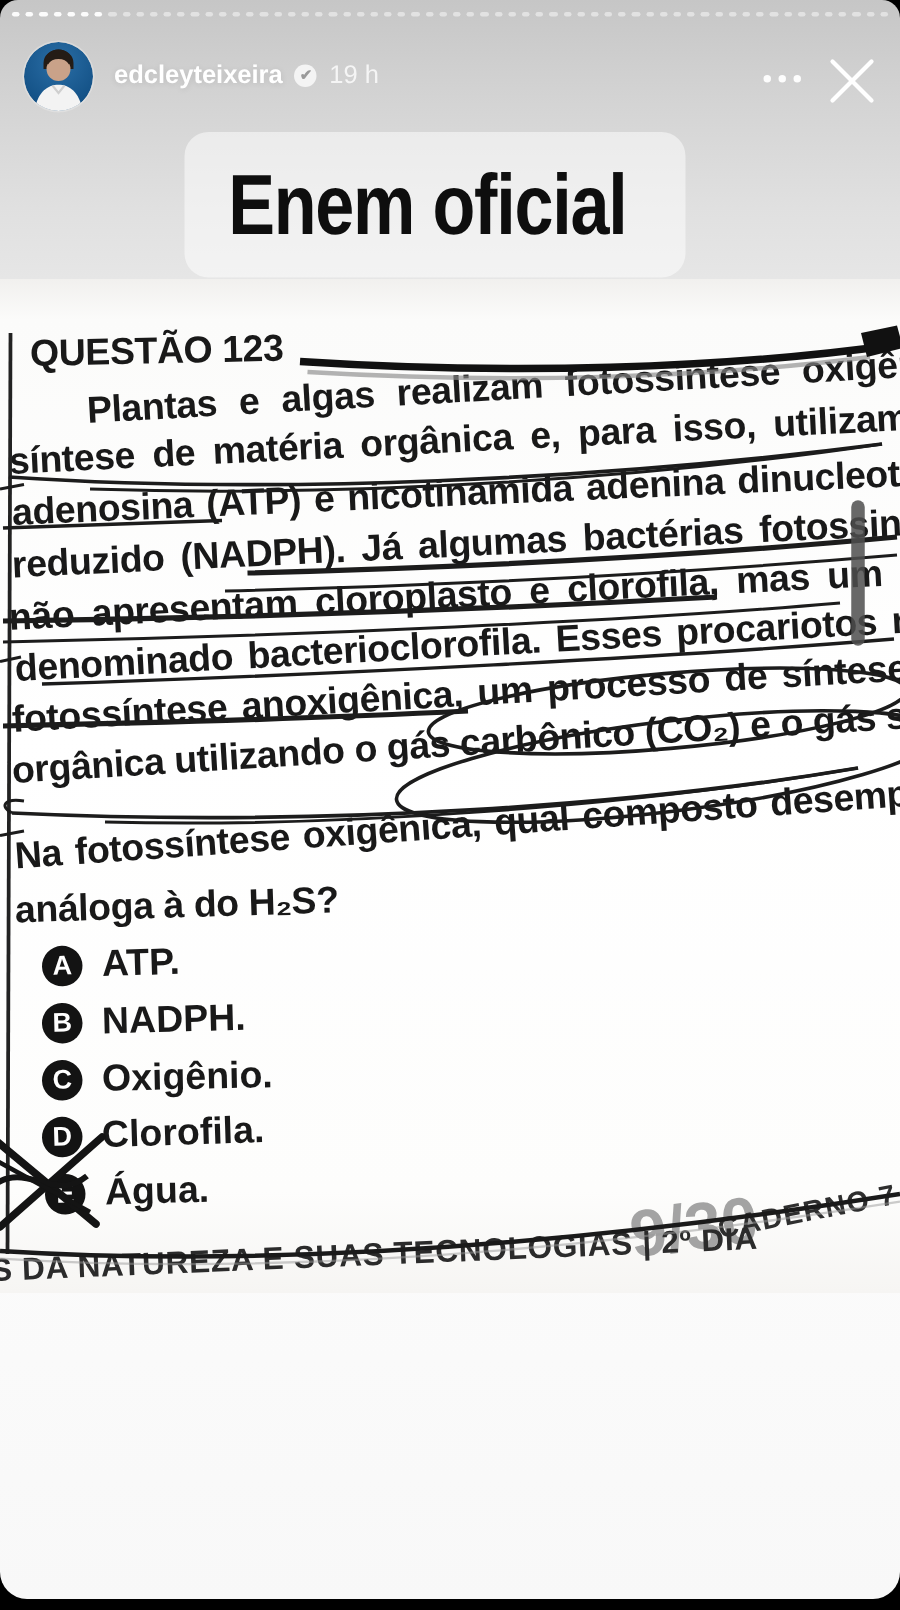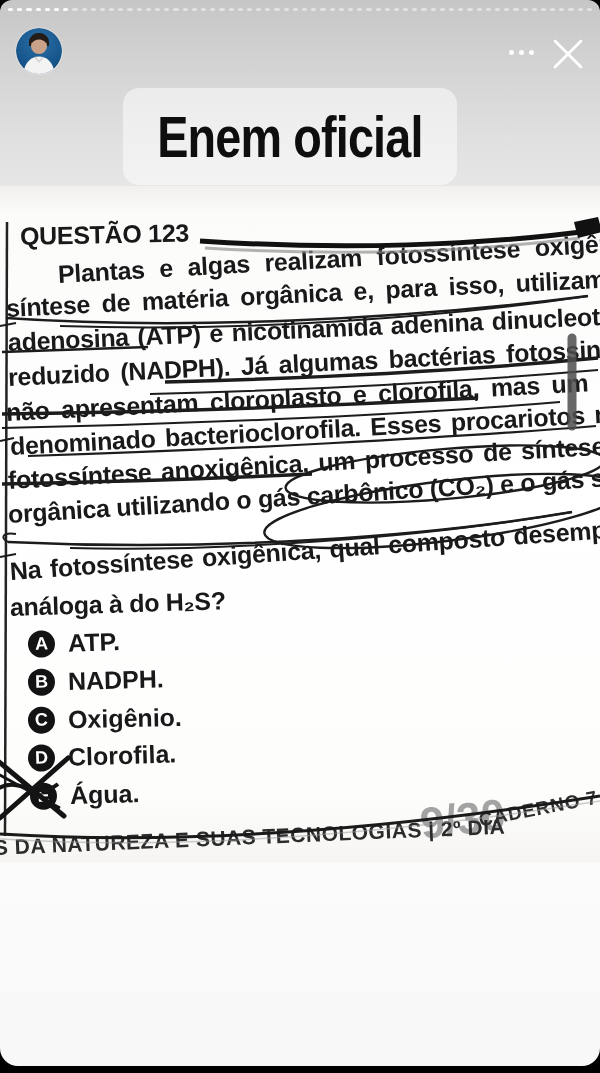--- a/index.html
+++ b/index.html
@@ -16,21 +16,21 @@
   .avatar{position:absolute;top:28px;left:16px;width:46px;height:46px;border-radius:50%;overflow:hidden;box-shadow:0 0 0 1px rgba(255,255,255,.25);}
   .header-row{position:absolute;top:40px;left:76px;display:flex;align-items:center;gap:8px;}
   .username{font-size:17px;font-weight:bold;color:#fff;text-shadow:0 1px 4px rgba(0,0,0,.10);}
   .verified{width:15px;height:15px;border-radius:50%;background:#f4f4f4;color:#9a9a9a;font-size:10px;line-height:15px;text-align:center;font-weight:bold;}
   .timestamp{font-size:17px;color:rgba(255,255,255,.78);}
   .more-btn{position:absolute;top:50px;right:66px;display:flex;gap:5px;cursor:pointer;}
   .more-btn i{width:5px;height:5px;border-radius:50%;background:#fff;opacity:.95;}
   .close-btn{position:absolute;top:36px;right:14px;width:36px;height:36px;cursor:pointer;}
   
   .title-sticker{position:absolute;top:88px;left:123px;width:334px;height:97px;border-radius:16px;
-    background:rgba(255,255,255,.50);display:flex;align-items:center;justify-content:center;}
+    background:rgba(255,255,255,.50);display:flex;align-items:center;justify-content:flex-start;}
   .title-text{font-size:57px;font-weight:bold;color:#0e0e0e;transform:scaleX(.82);letter-spacing:-1px;white-space:nowrap;}
   
   .exam-photo{position:absolute;top:186px;left:0;width:600px;height:676px;overflow:hidden;
     background:linear-gradient(180deg,#f1f0ee 0%,#fbfbfa 4%,#ffffff 45%,#fdfdfc 90%,#f6f5f3 100%);}
   .exam-photo .xline{position:absolute;white-space:nowrap;font-weight:bold;font-size:25px;color:#191919;
     letter-spacing:-.3px;transform-origin:left center;}
   .qheader{left:20px;top:36px;font-size:27px;letter-spacing:0;transform:rotate(-1.2deg);}
   .l1{left:58px;top:74px;transform:rotate(-3.2deg);word-spacing:8px;}
   .l2{left:6px;top:108px;transform:rotate(-2.8deg);word-spacing:5px;}
   .l3{left:8px;top:142px;transform:rotate(-2.5deg);word-spacing:2px;}
@@ -140,20 +140,25 @@
       </defs>
       <circle cx="23" cy="23" r="23" fill="url(#avbg)"></circle>
       <path d="M13,14 a10,9 0 0 1 20,0 v4 h-20 z" fill="#241c16"></path>
       <circle cx="23" cy="18" r="8" fill="#c9a289"></circle>
       <path d="M14,13 a9,8 0 0 1 18,0 l-2,2 a8,7 0 0 0 -14,0 z" fill="#241c16"></path>
       <path d="M7,46 C9,33 16,28.5 23,28.5 C30,28.5 37,33 39,46 Z" fill="#f3f3f3"></path>
       <path d="M19,29 l4,5 l4,-5" fill="none" stroke="#cfcfcf" stroke-width="1.4"></path>
     </svg>
   </div>
 
+  <div class="header-row">
+    <span class="username">edcleyteixeira</span>
+    <span class="verified">✔</span>
+    <span class="timestamp">19 h</span>
+  </div>
 
   <div class="more-btn">
     <i></i>
       <i></i>
       <i></i>
   </div>
 
   <div class="close-btn">
     <svg viewBox="0 0 36 36" width="36" height="36">
       <line x1="5" y1="5" x2="31" y2="31" stroke="#fff" stroke-width="2.8" stroke-linecap="round"></line>

